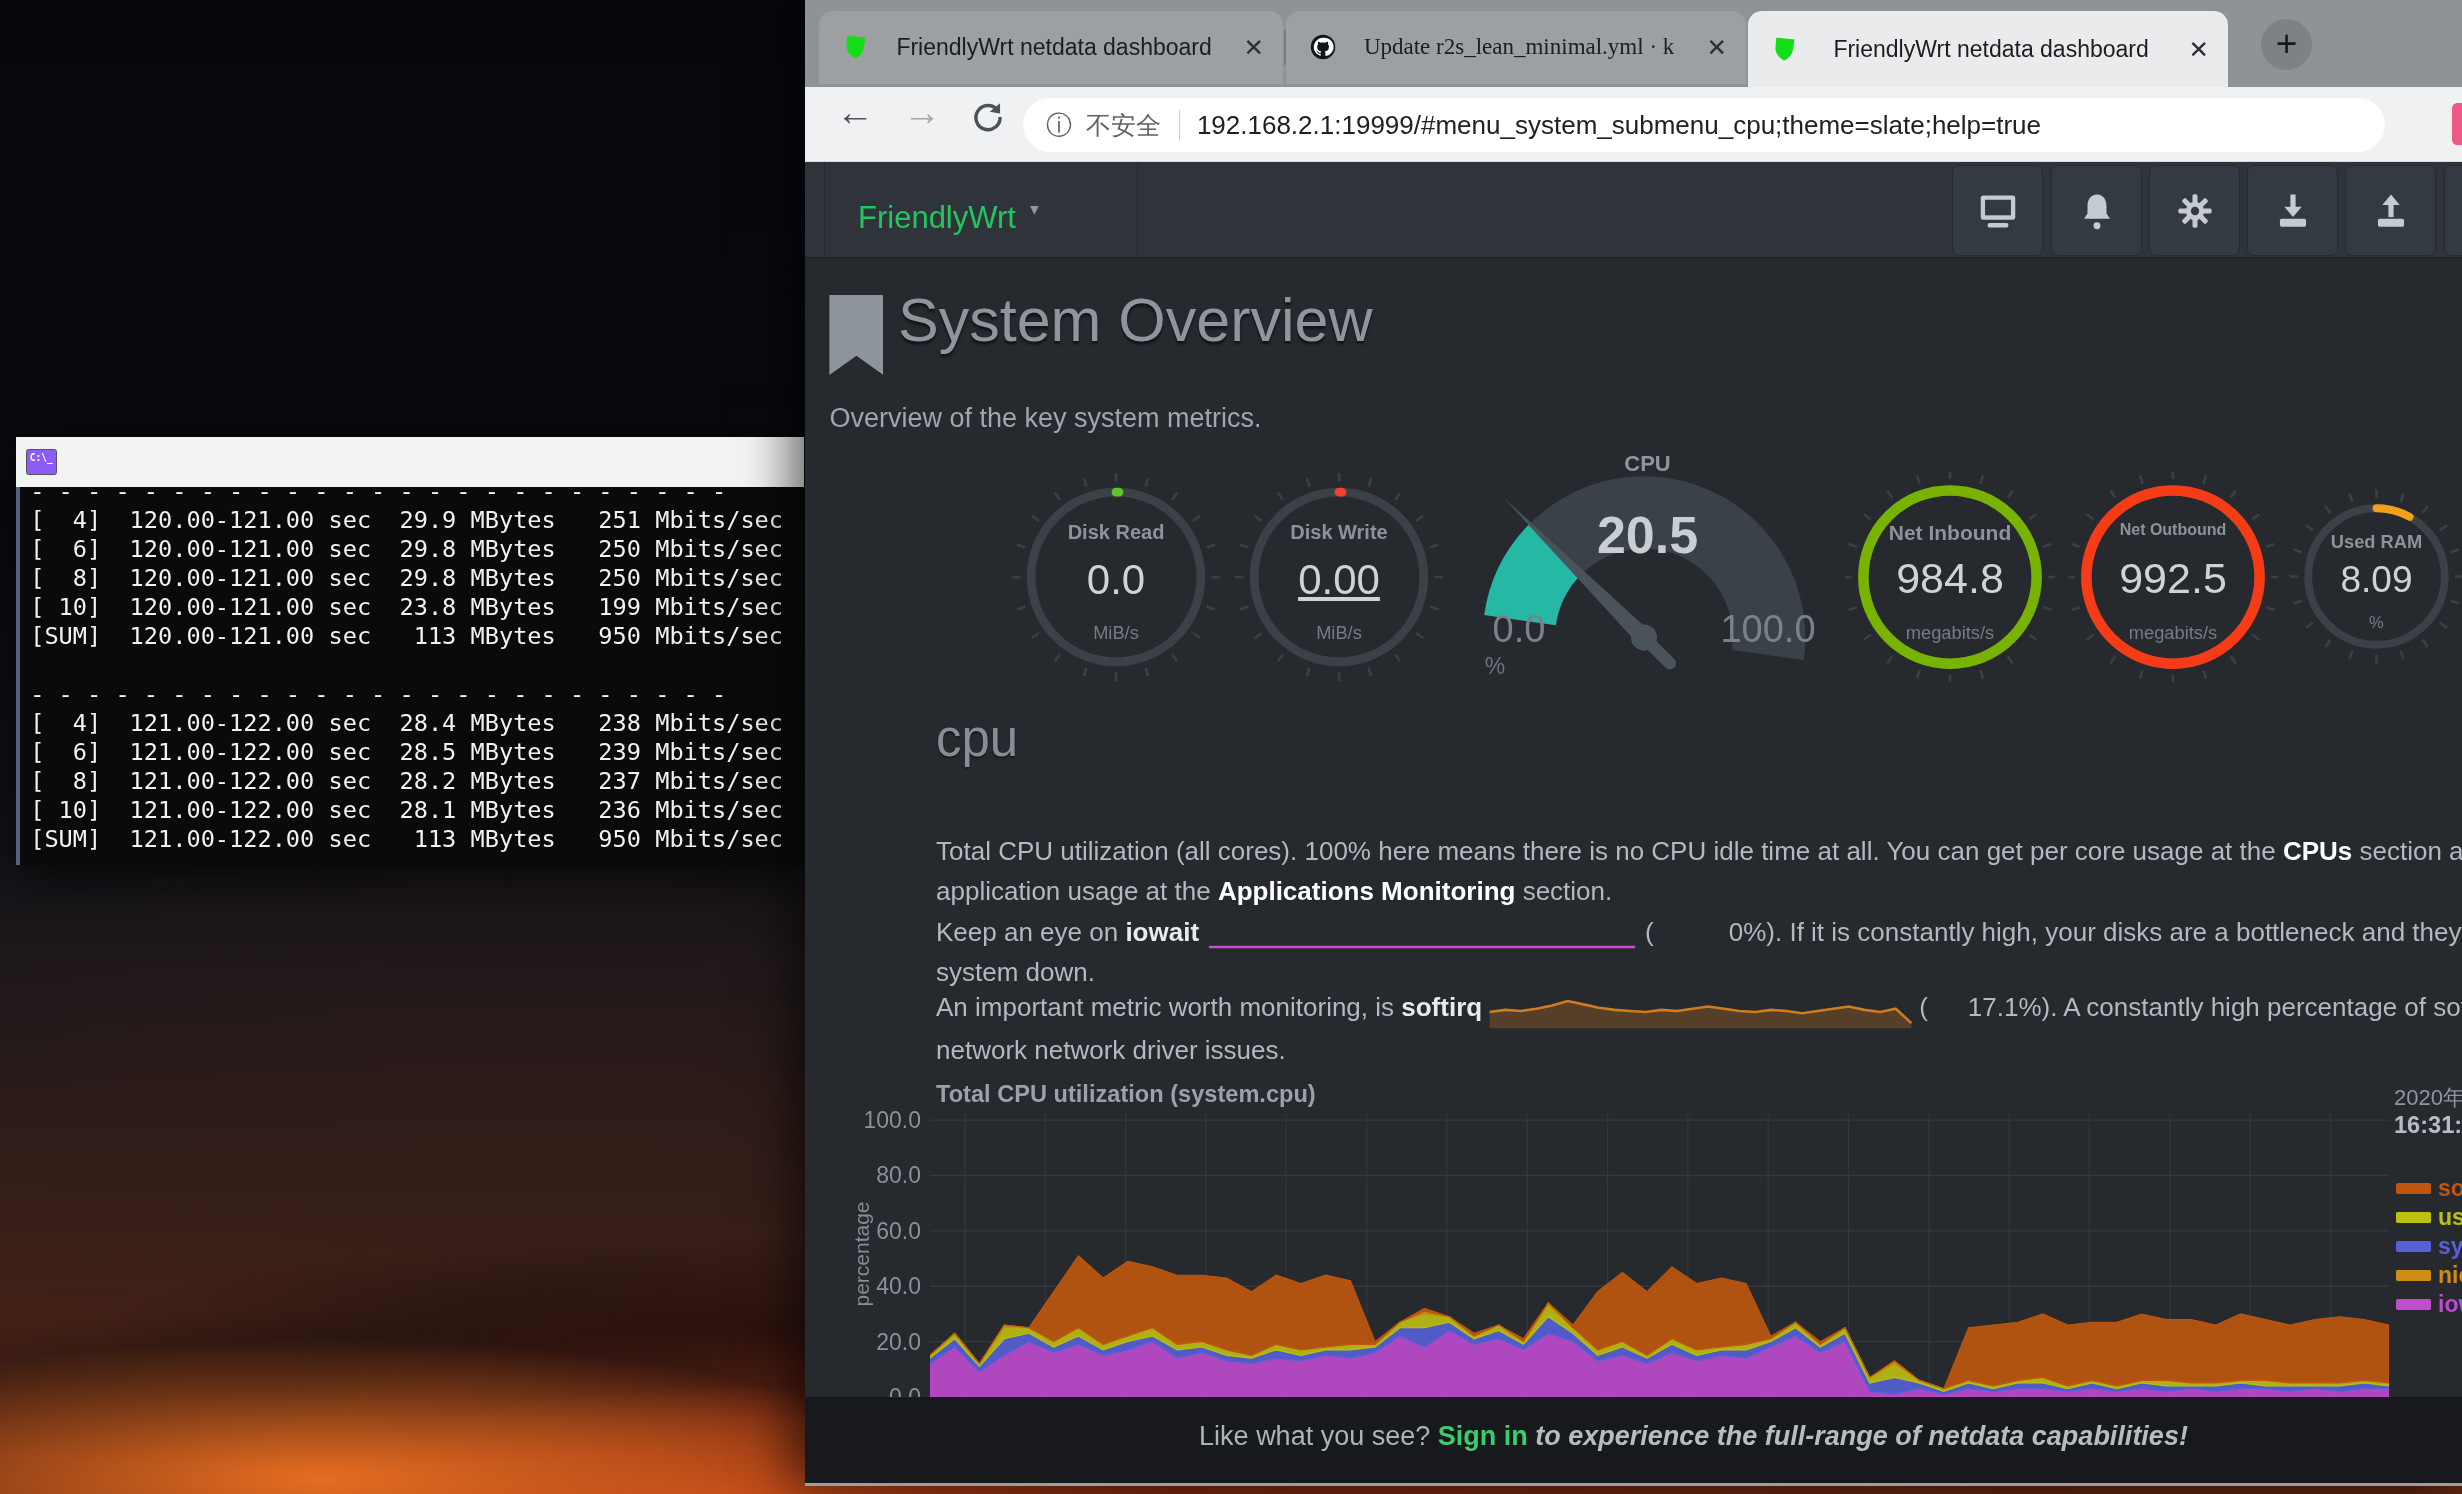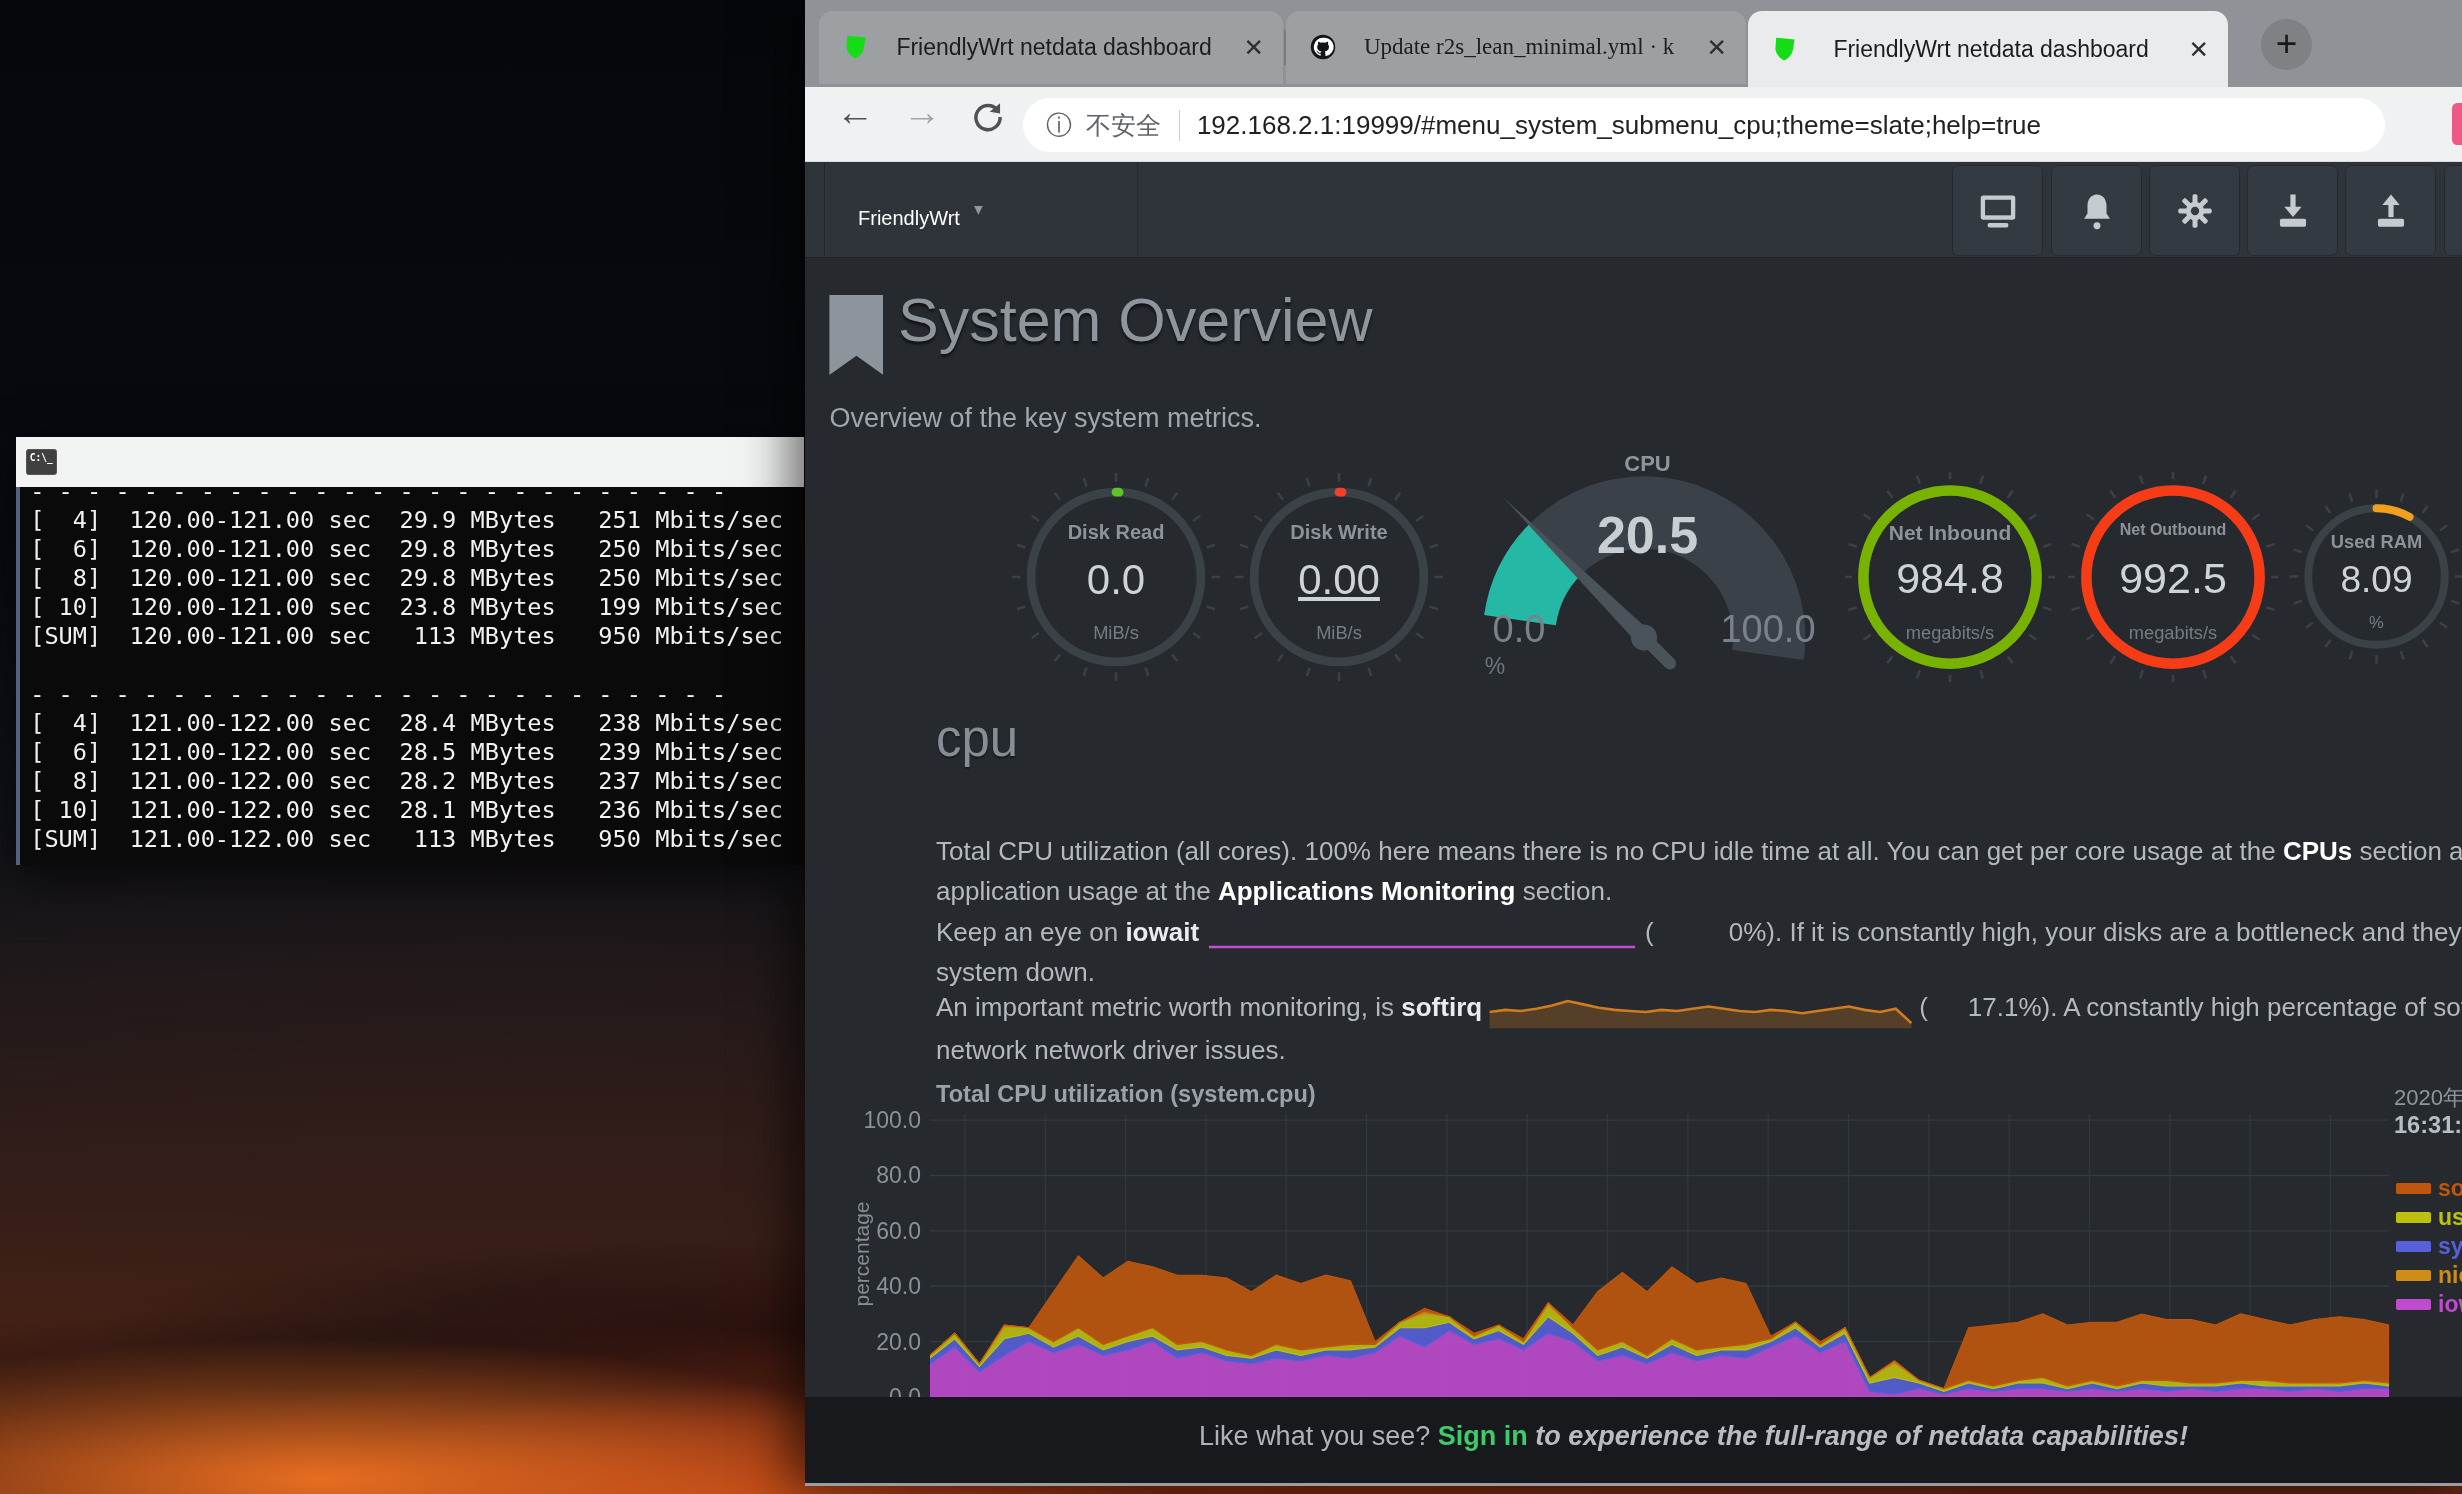--- a/index.html
+++ b/index.html
@@ -15,21 +15,21 @@
       radial-gradient(1397px 454px at 22% 78%, rgba(52,28,24,.55), rgba(52,28,24,0) 72%),
       linear-gradient(180deg,#05070c 0%,#080a10 34%,#101218 54%,#221a1b 70%,#3d2017 84%,#5c2410 100%);
   }
   .abs{position:absolute;}
 
   
   .term{left:15.7px;top:437px;width:788px;height:428px;box-shadow:0 12.2px 44px rgba(0,0,0,.65);}
   .term-title{position:absolute;left:0;top:0;right:0;height:50px;background:#f2f3f3;
     display:flex;align-items:center;gap:12.2px;padding-left:10.5px;box-sizing:border-box;
     color:#8a8d90;font-size:23.6px;white-space:nowrap;overflow:hidden;}
-  .cmdico{width:31px;height:26px;background:#404040;border:0.9px solid #555;border-radius:2.6px;
+  .cmdico{width:31px;height:26px;background:#8b5cf6;border:0.9px solid #555;border-radius:2.6px;
     color:#fff;font:bold 9.6px/11.4px "DejaVu Sans Mono",monospace;text-align:left;padding:1.7px 0 0 2.6px;box-sizing:border-box;flex:0 0 auto;}
   .term-body{position:absolute;left:0;top:50px;right:0;bottom:0;background:#0a0a0a;
     border-left:4.4px solid #51627c;box-sizing:border-box;overflow:hidden;}
   .term-body pre{margin:-10.5px 0 0 0;padding:0 0 0 10.5px;
     font-family:"DejaVu Sans Mono",monospace;font-size:23.6px;line-height:29px;color:#f2f2f2;}
 
   
   .browser{left:805px;top:0;width:1657px;height:1486px;background:#26292e;
     overflow:hidden;box-shadow:-15.7px 0 44px rgba(0,0,0,.55);}
 
@@ -53,21 +53,21 @@
   .omni-sec{font-size:25px;color:#5f6368;margin-left:14px;white-space:nowrap;}
   .omni-div{width:0.9px;height:31px;background:#c9ccd0;margin:0 17.5px;}
   .omni-url{font-size:26px;color:#202124;white-space:nowrap;}
   .ext-sliver{position:absolute;right:0px;top:103px;width:10.5px;height:42px;background:#ee5a88;border-radius:5.2px 0 0 5.2px;}
 
   
   .ndnav{position:absolute;left:0;top:162px;right:0;height:96px;background:#2f343a;border-bottom:1.7px solid #202428;box-sizing:border-box;}
   .ndnav .stub{position:absolute;left:0;top:0;width:19px;height:94px;border-right:0.9px solid #24282c;}
   .brand{position:absolute;left:20px;top:0;height:94px;width:313px;border-right:0.9px solid #24282c;
     display:flex;align-items:center;gap:14px;padding-left:33px;box-sizing:border-box;}
-  .brand .nm{font-size:20px;color:#ffffff;margin-top:18px;}
+  .brand .nm{font-size:31px;color:#22c55e;margin-top:18px;}
   .brand .caret{font-size:17.5px;color:#8f969d;}
   .ndbtn{position:absolute;top:165px;width:91px;height:91px;border-radius:7px;background:#343a41;
     border:0.9px solid #262a2f;box-sizing:border-box;display:flex;align-items:center;justify-content:center;}
   .ndbtn svg{display:block;}
 
   .bookmark{left:24.4px;top:295px;width:54px;height:80px;background:#8e949b;
     clip-path:polygon(0 0,100% 0,100% 100%,50% 76%,0 100%);}
   .h1{left:93px;top:285px;font-size:61px;color:#8f959c;text-shadow:0 2.6px 2.6px rgba(0,0,0,.55);}
   .sub{left:24.4px;top:403px;font-size:27px;color:#9fa6ad;}
 

